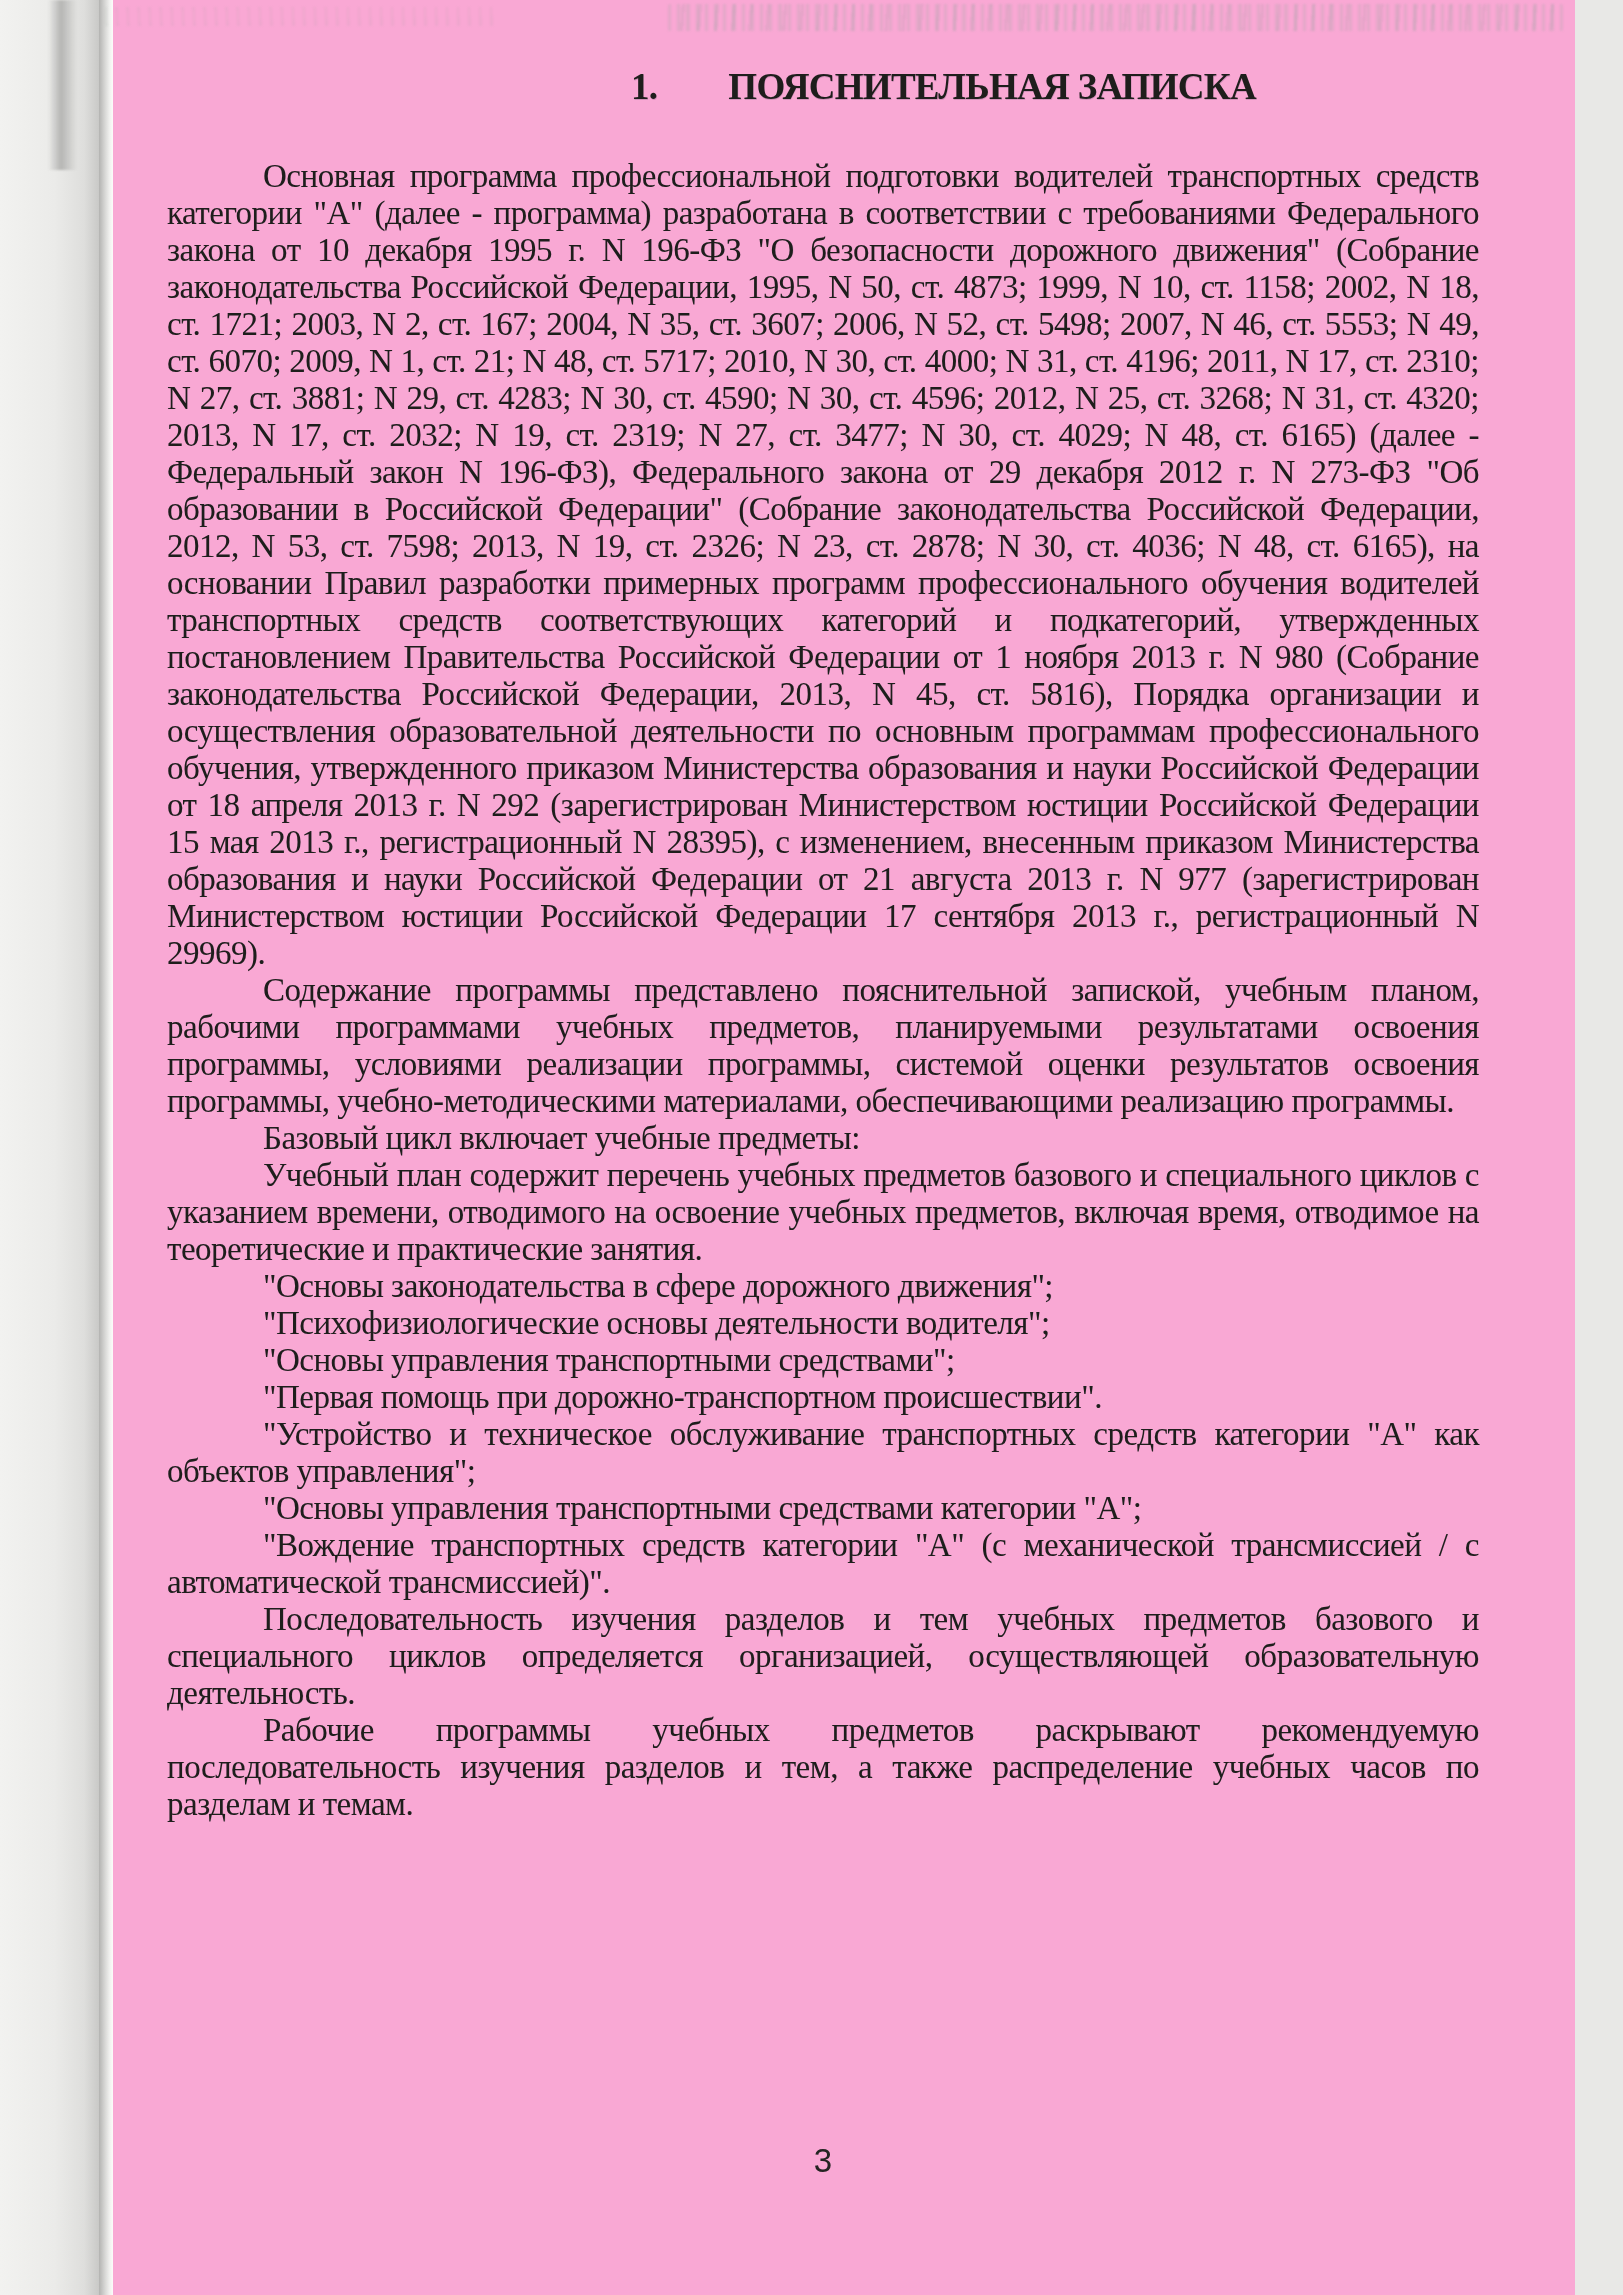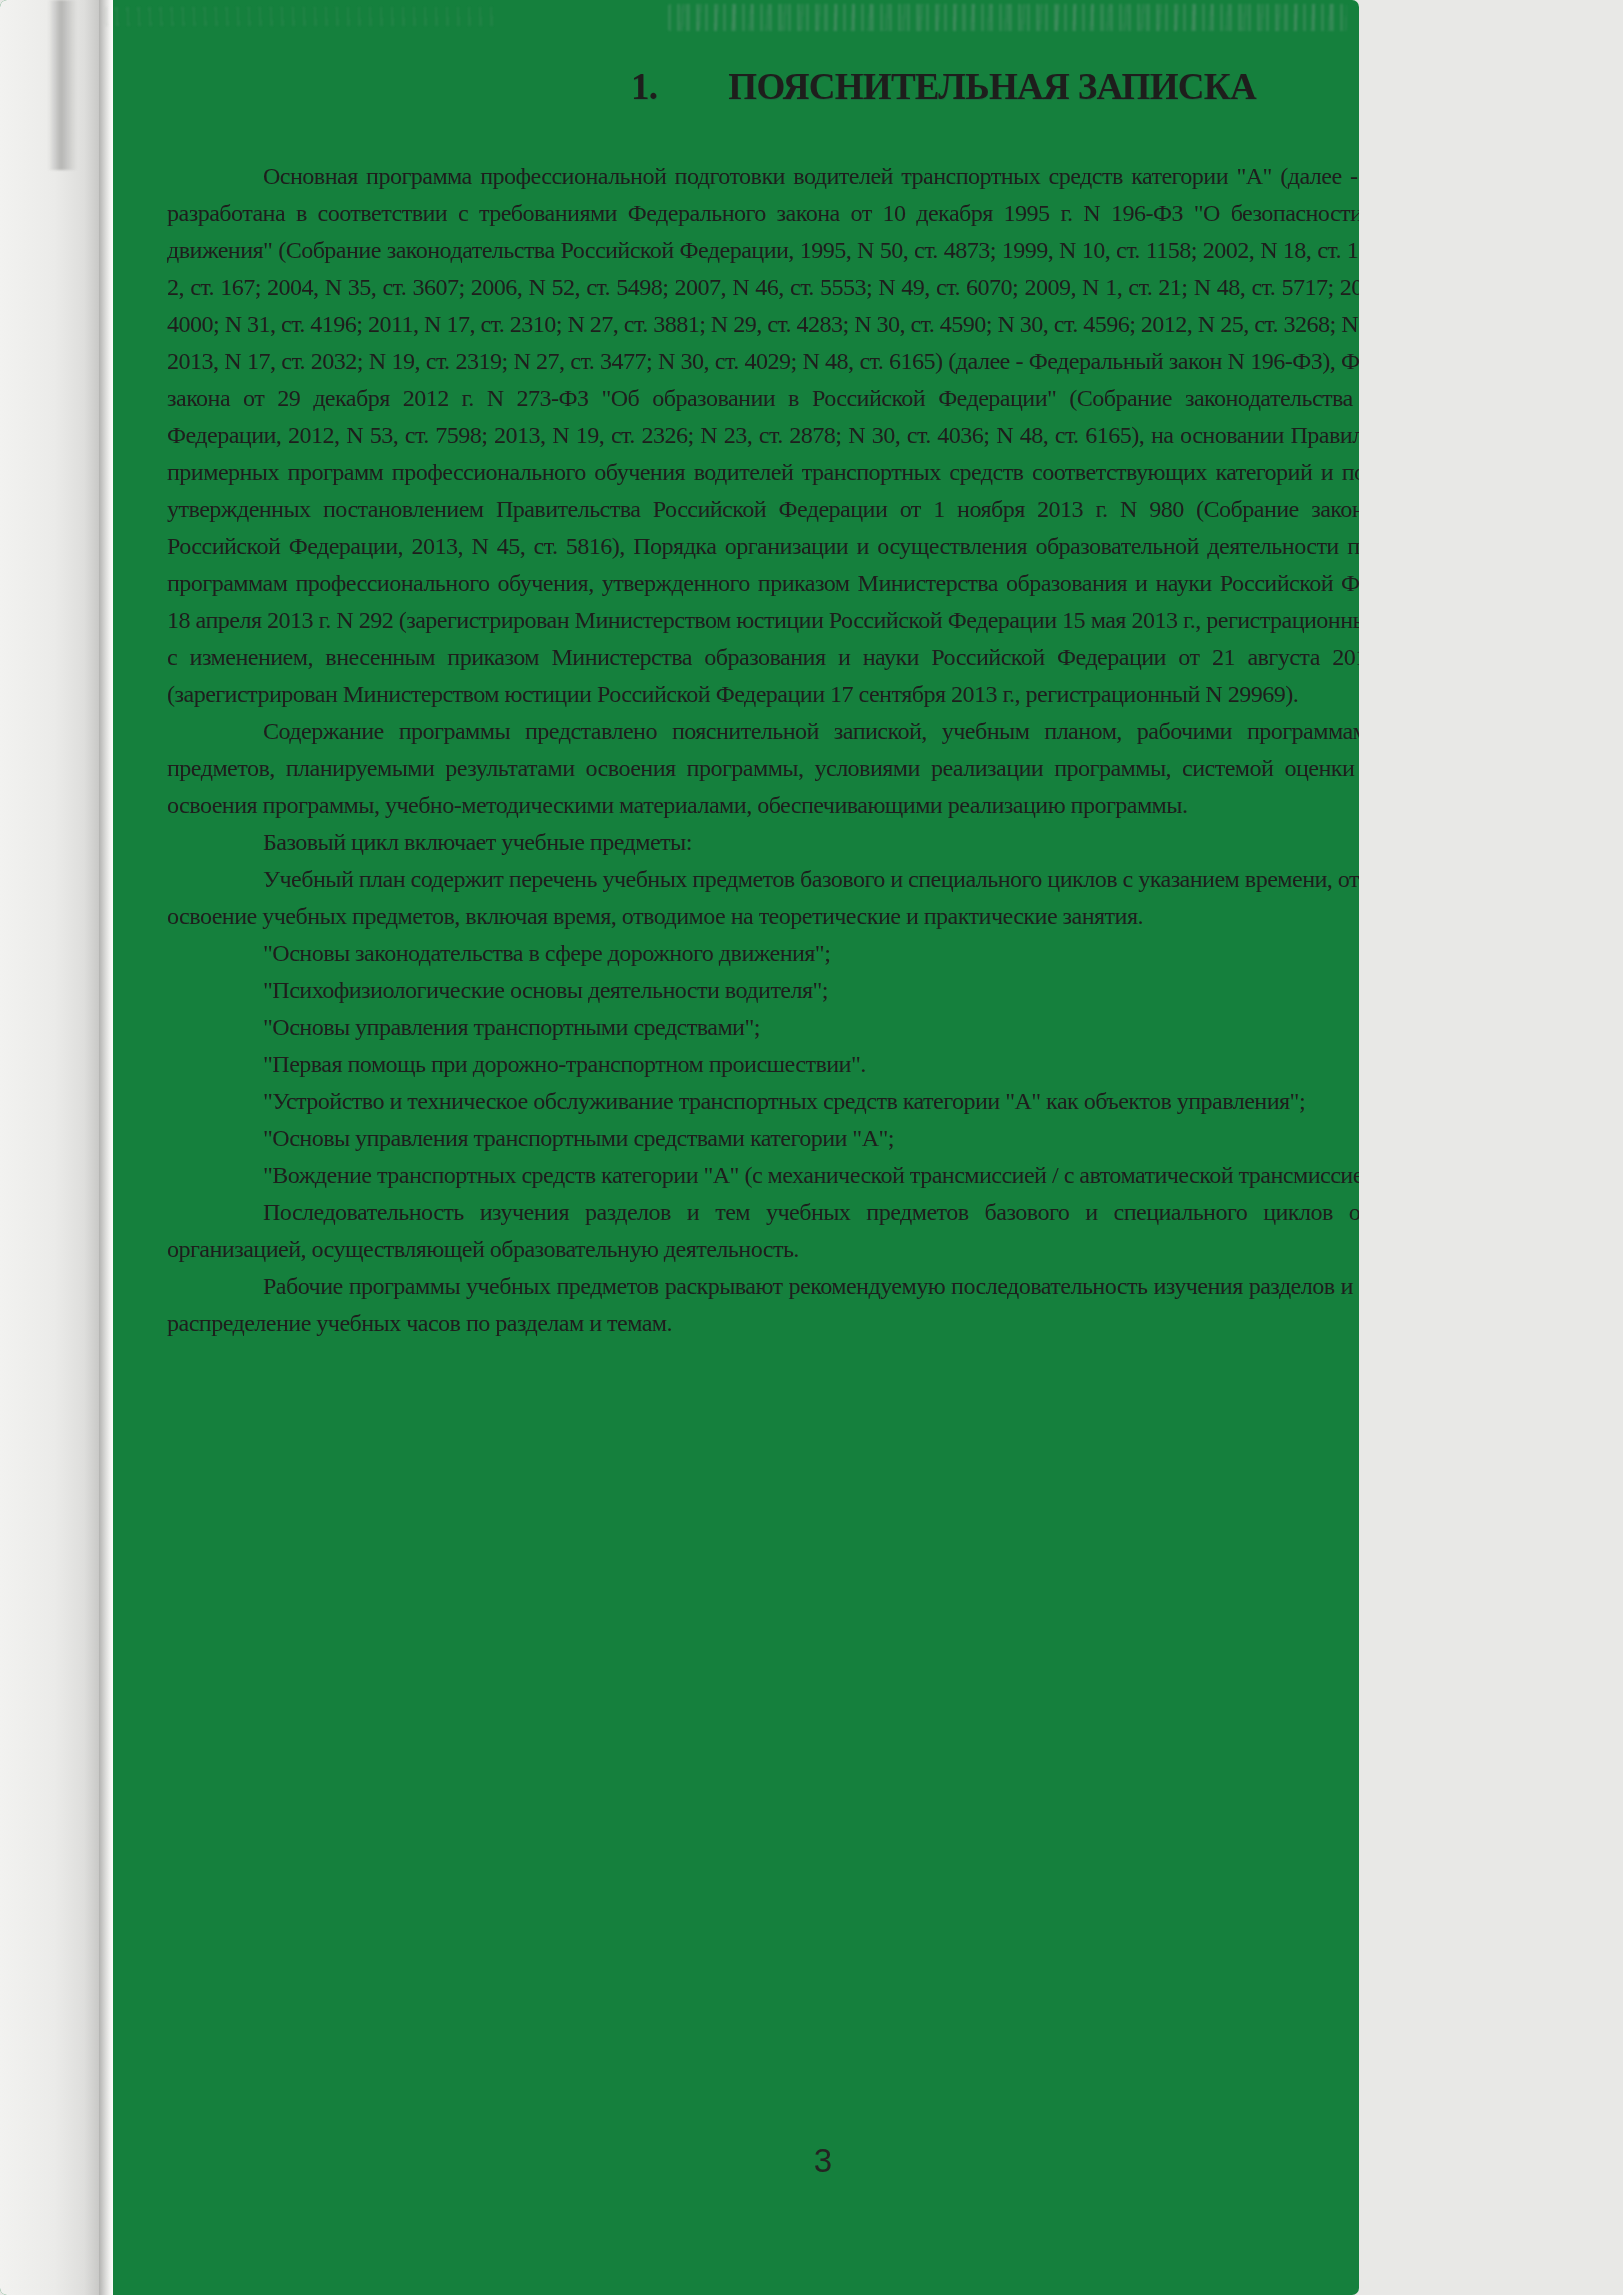--- a/index.html
+++ b/index.html
@@ -2,27 +2,26 @@
 <html lang="ru" style="font-size:10.5px"><head>
 <meta charset="utf-8">
 <style>
   html, body {
     margin: 0;
     padding: 0;
     background: #e8e8e6;
   }
   .sheet {
     position: relative;
-    width: 1359px;
+    width: 1575px;
     height: 2295px;
-    background: #15803d;
+    background: #f9a8d4;
     overflow: hidden;
     font-family: "Liberation Serif", "DejaVu Serif", serif;
     color: #1e1e1c;
-    border-radius: 7px;
   }
   
   .scan-left-area {
     position: absolute;
     left: 0; top: 0;
     width: 99px; height: 100%;
     background: linear-gradient(90deg, #f2f2f0 0%, #ebebe9 55%, #dededc 85%, #c9c9c7 100%);
   }
   
   .scan-left-seam {
@@ -70,21 +69,21 @@
     text-shadow: 0.4px 0.5px 0 rgba(40,40,70,0.18);
   }
   .heading .num { display: inline-block; }
   .heading .ttl { display: inline-block; margin-left: 71px; }
 
   .body-text {
     position: absolute;
     top: 158px;
     left: 167px;
     width: 1312px;
-    font-size: 24px;
+    font-size: 33px;
     line-height: 37px;
     letter-spacing: -0.5px;
     text-align: justify;
     text-shadow: 0.3px 0.4px 0 rgba(50,50,85,0.14);
   }
   .body-text p {
     margin: 0;
     padding: 0;
     text-indent: 96px;
   }

